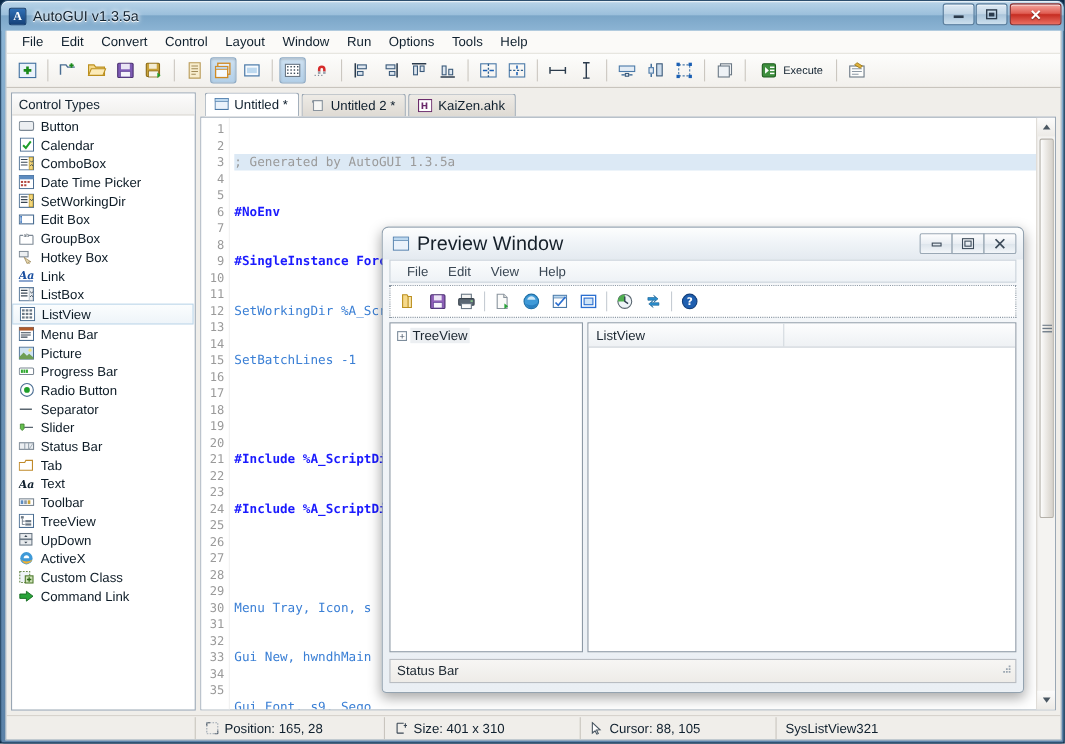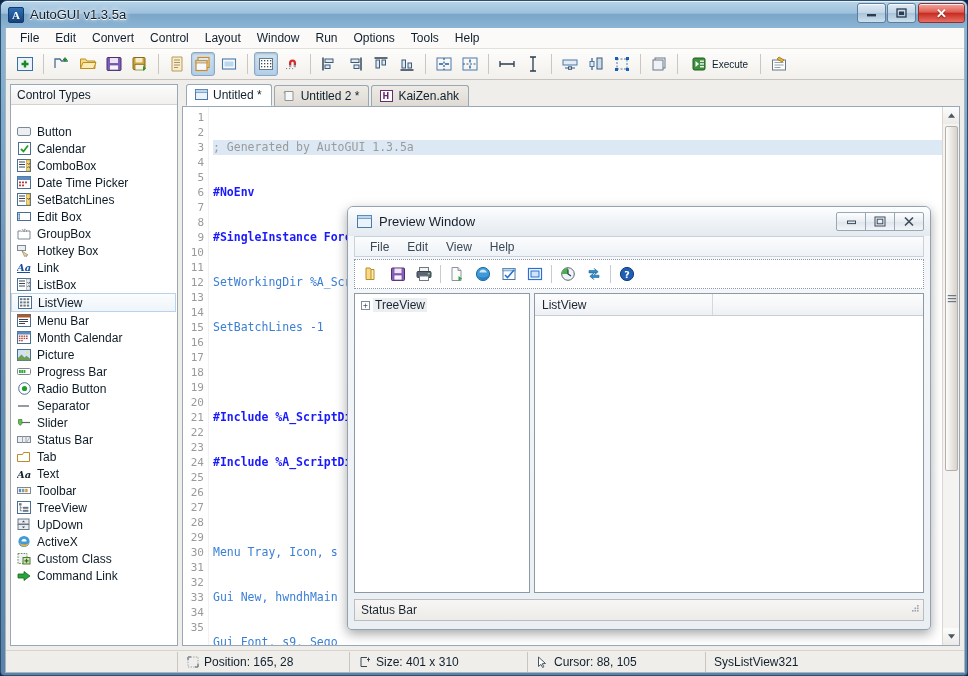--- a/index.html
+++ b/index.html
@@ -120,21 +120,21 @@
     border: 1px solid #9aa7b4;
     display: flex; flex-direction: column;
     overflow: hidden;
   }
   #sidebar-header {
     height: 20px; background: linear-gradient(to bottom,#fcfcfc,#f1f0ee);
     border-bottom: 1px solid #d6d3ce;
     display:flex; align-items:center; padding-left:6px;
     font-size:12px; color:#10202e;
   }
-  #sidebar-list { flex:1; overflow:hidden; padding-top:18px; }
+  #sidebar-list { flex:1; overflow:hidden; padding-top:1px; }
   .ct-item {
     height: 17px; display:flex; align-items:center; gap:5px;
     padding-left: 5px; font-size: 12px; color:#0d1b26;
     white-space: nowrap;
   }
   .ct-item.selected {
     background: linear-gradient(to bottom,#fbfdfe,#eef4f9);
     border: 1px solid #b9d4e8;
     height: 19px; margin-left:0; margin-right:1px;
   }
@@ -246,21 +246,21 @@
     overflow: hidden;
     z-index: 50;
   }
   #pv-title {
     height: 29px;
     background: linear-gradient(to bottom,#fdfefe 0%,#eff3f7 50%,#e4eaf0 100%);
     display:flex; align-items:center;
     border-radius: 5px 5px 0 0;
   }
   #pv-title .pv-ico { width:16px; height:14px; margin-left:8px; margin-right:7px; display:flex;align-items:center;justify-content:center;}
-  #pv-title .pv-txt { font-size:13px; color:#16202a; }
+  #pv-title .pv-txt { font-size:18px; color:#16202a; }
   .pv-wbtns { position:absolute; right:6px; top:5px; display:flex; }
   .pv-wbtn {
     width:30px; height:19px; border:1px solid #9aa8b5;
     background: linear-gradient(to bottom,#fdfdfe,#e9eef3 50%,#dde5ec 52%,#f3f6f9);
     display:flex; align-items:center; justify-content:center;
     margin-left:-1px;
   }
   .pv-wbtn:first-child { border-radius:2px 0 0 2px; }
   .pv-wbtn:last-child  { border-radius:0 2px 2px 0; }
 
@@ -623,21 +623,21 @@
 
           <div class="ct-item">
             <span class="ct-ico">
                 <svg width="14" height="13" viewBox="0 0 14 13">
                   <rect x=".5" y=".5" width="13" height="12" fill="#fff" stroke="#4a6d92"></rect>
                   <path d="M2 3h6M2 5.5h6M2 8h6" stroke="#3a4754" stroke-width="1"></path>
                   <rect x="9.5" y="1" width="3.5" height="11" fill="#f5d77a" stroke="#b08c22" stroke-width=".6"></rect>
                   <path d="M10.3 5l1.5 1.5L13 5" stroke="#3a4754" stroke-width=".9" fill="none"></path>
                 </svg>
               </span>
-            <span>SetBatchLines</span>
+            <span>SetWorkingDir</span>
           </div>
 
           <div class="ct-item">
             <span class="ct-ico">
                 <svg width="15" height="11" viewBox="0 0 15 11">
                   <rect x=".5" y="1.5" width="13" height="8" fill="#fff" stroke="#4a6d92"></rect>
                   <path d="M2.2 3v5M1.4 3h1.6M1.4 8h1.6" stroke="#1a5fb4" stroke-width=".9"></path>
                 </svg>
               </span>
             <span>Edit Box</span>
@@ -710,41 +710,20 @@
             <span class="ct-ico">
                 <svg width="14" height="13" viewBox="0 0 14 13">
                   <rect x=".5" y=".5" width="13" height="12" fill="#fff" stroke="#4a6d92"></rect>
                   <rect x=".5" y=".5" width="13" height="3" fill="#b05a2a"></rect>
                   <path d="M2 5.5h9M2 7.5h9M2 9.5h6" stroke="#3a4754" stroke-width="1"></path>
                 </svg>
               </span>
             <span>Menu Bar</span>
           </div>
 
-          <div class="ct-item">
-            <span class="ct-ico">
-                <svg width="14" height="13" viewBox="0 0 14 13">
-                  <rect x=".5" y=".5" width="13" height="12" fill="#fff" stroke="#4a6d92"></rect>
-                  <rect x=".5" y=".5" width="13" height="3" fill="#5d8cc0"></rect>
-                  <g fill="#b2453d">
-                    <rect x="1.8" y="4.5" width="1.6" height="1.4"></rect>
-                    <rect x="4.2" y="4.5" width="1.6" height="1.4"></rect>
-                    <rect x="6.6" y="4.5" width="1.6" height="1.4"></rect>
-                    <rect x="9" y="4.5" width="1.6" height="1.4"></rect>
-                    <rect x="1.8" y="6.7" width="1.6" height="1.4"></rect>
-                    <rect x="4.2" y="6.7" width="1.6" height="1.4"></rect>
-                    <rect x="6.6" y="6.7" width="1.6" height="1.4"></rect>
-                    <rect x="9" y="6.7" width="1.6" height="1.4"></rect>
-                    <rect x="1.8" y="8.9" width="1.6" height="1.4"></rect>
-                    <rect x="4.2" y="8.9" width="1.6" height="1.4"></rect>
-                  </g>
-                </svg>
-              </span>
-            <span>Month Calendar</span>
-          </div>
 
           <div class="ct-item">
             <span class="ct-ico">
                 <svg width="14" height="12" viewBox="0 0 14 12">
                   <rect x=".5" y=".5" width="13" height="11" fill="#cfe3f2" stroke="#4a6d92"></rect>
                   <path d="M.5 9.5l4-4 3 3 2-1.8 4 3.3v1.5H.5z" fill="#6e9e56"></path>
                   <circle cx="10.3" cy="3.3" r="1.4" fill="#f5e07a"></circle>
                 </svg>
               </span>
             <span>Picture</span>

